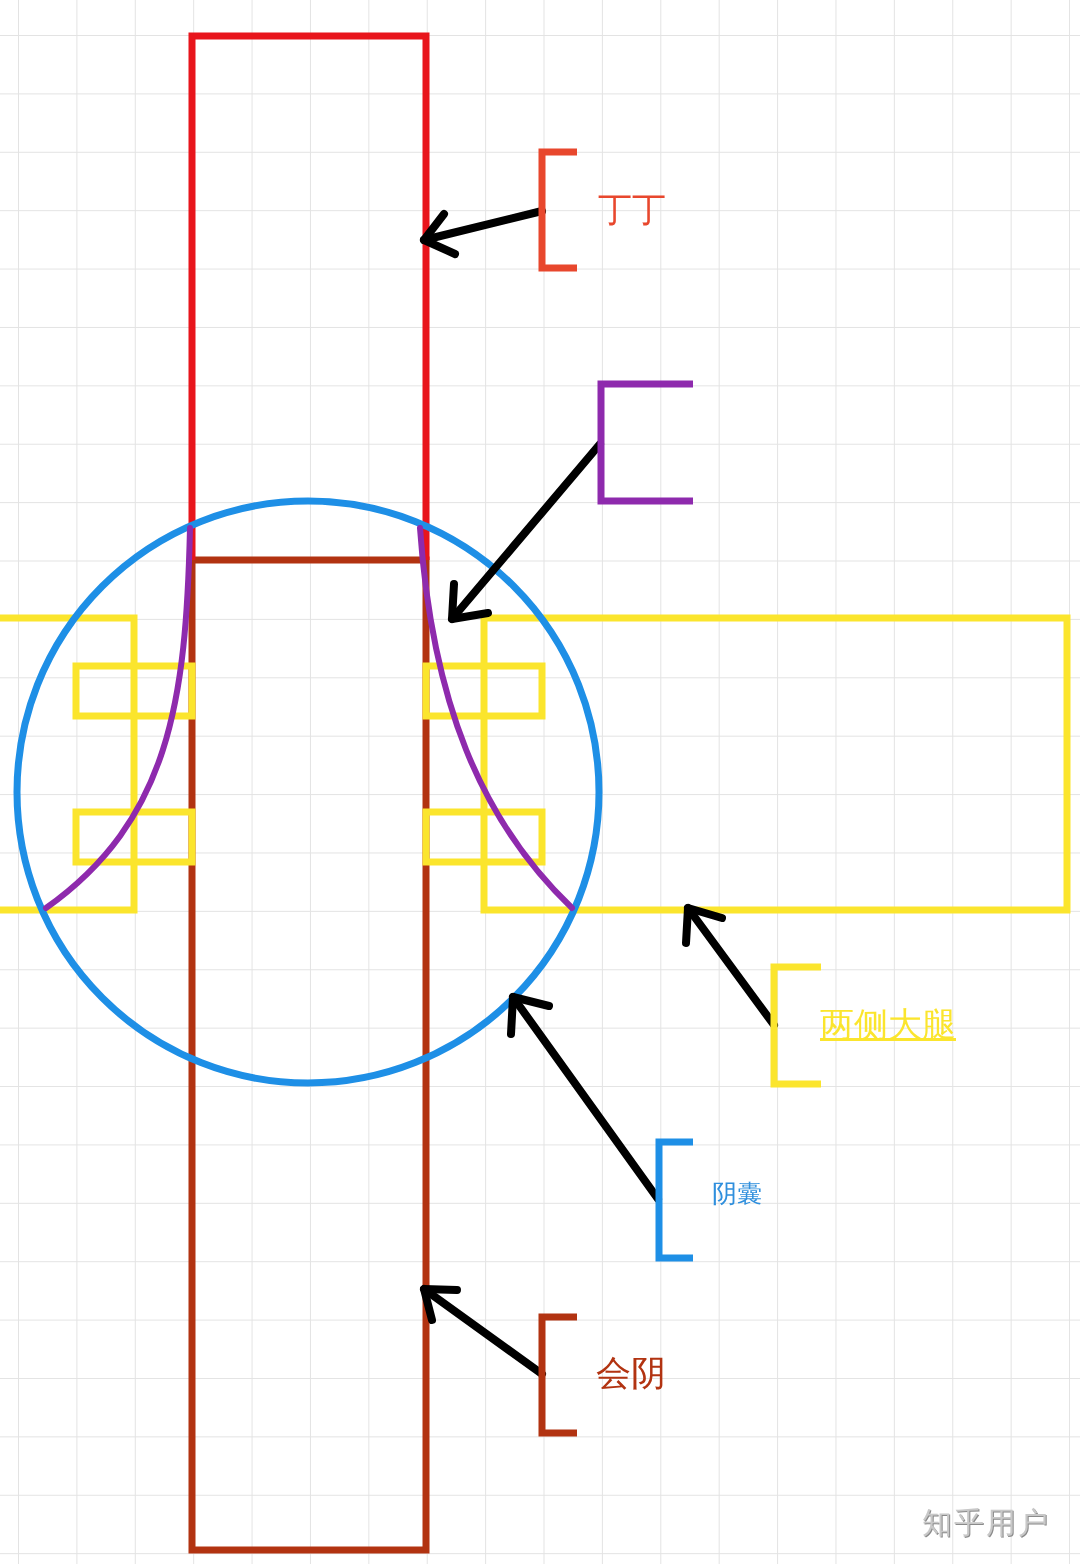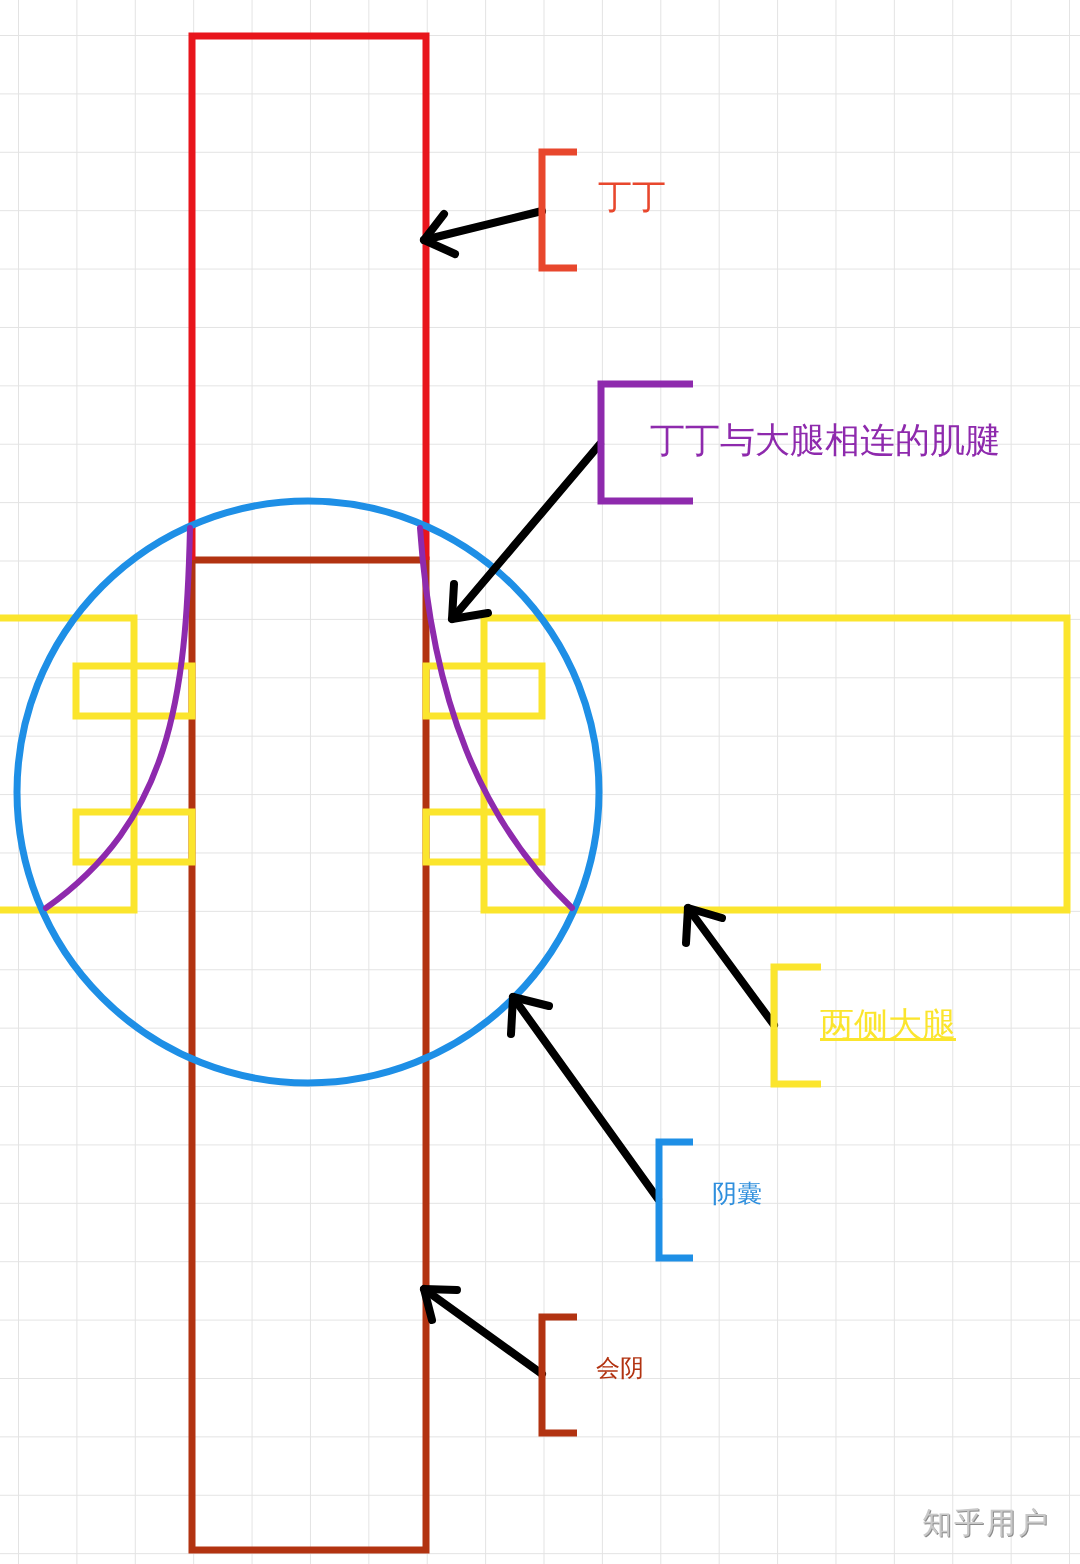--- a/index.html
+++ b/index.html
@@ -92,24 +92,23 @@
 
     <g fill="none" stroke-width="7">
       <polyline points="577,152 542,152 542,268 577,268" stroke="#e8472d"></polyline>
       <polyline points="693,384 601,384 601,501 693,501" stroke="#8e2aad"></polyline>
       <polyline points="821,967 774,967 774,1084 821,1084" stroke="#fbe52d"></polyline>
       <polyline points="693,1142 659,1142 659,1258 693,1258" stroke="#1e8fe6"></polyline>
       <polyline points="577,1317 542,1317 542,1433 577,1433" stroke="#b23311"></polyline>
     </g>
   </svg>
 
-  <div class="label" style="left:598px; top:179px; font-size:34px; color:#e8472d;">丁丁</div>
+  <div class="label" style="left:598px; top:192px; font-size:34px; color:#e8472d;">丁丁</div>
 
-  <div class="label" style="left:650px; top:423px; font-size:35px; color:#8e2aad;">丁丁与大腿相连的肌腱</div>
 
   <div class="label" style="left:820px; top:1007px; font-size:34px; color:#fbe52d;text-decoration:underline;">两侧大腿</div>
 
   <div class="label" style="left:712px; top:1181px; font-size:25px; color:#2f8fdd;">阴囊</div>
 
-  <div class="label" style="left:596px; top:1356px; font-size:24px; color:#b23311;">会阴</div>
+  <div class="label" style="left:596px; top:1356px; font-size:35px; color:#b23311;">会阴</div>
 
   <div class="watermark">知乎用户</div>
 </div>
 
 </body></html>

